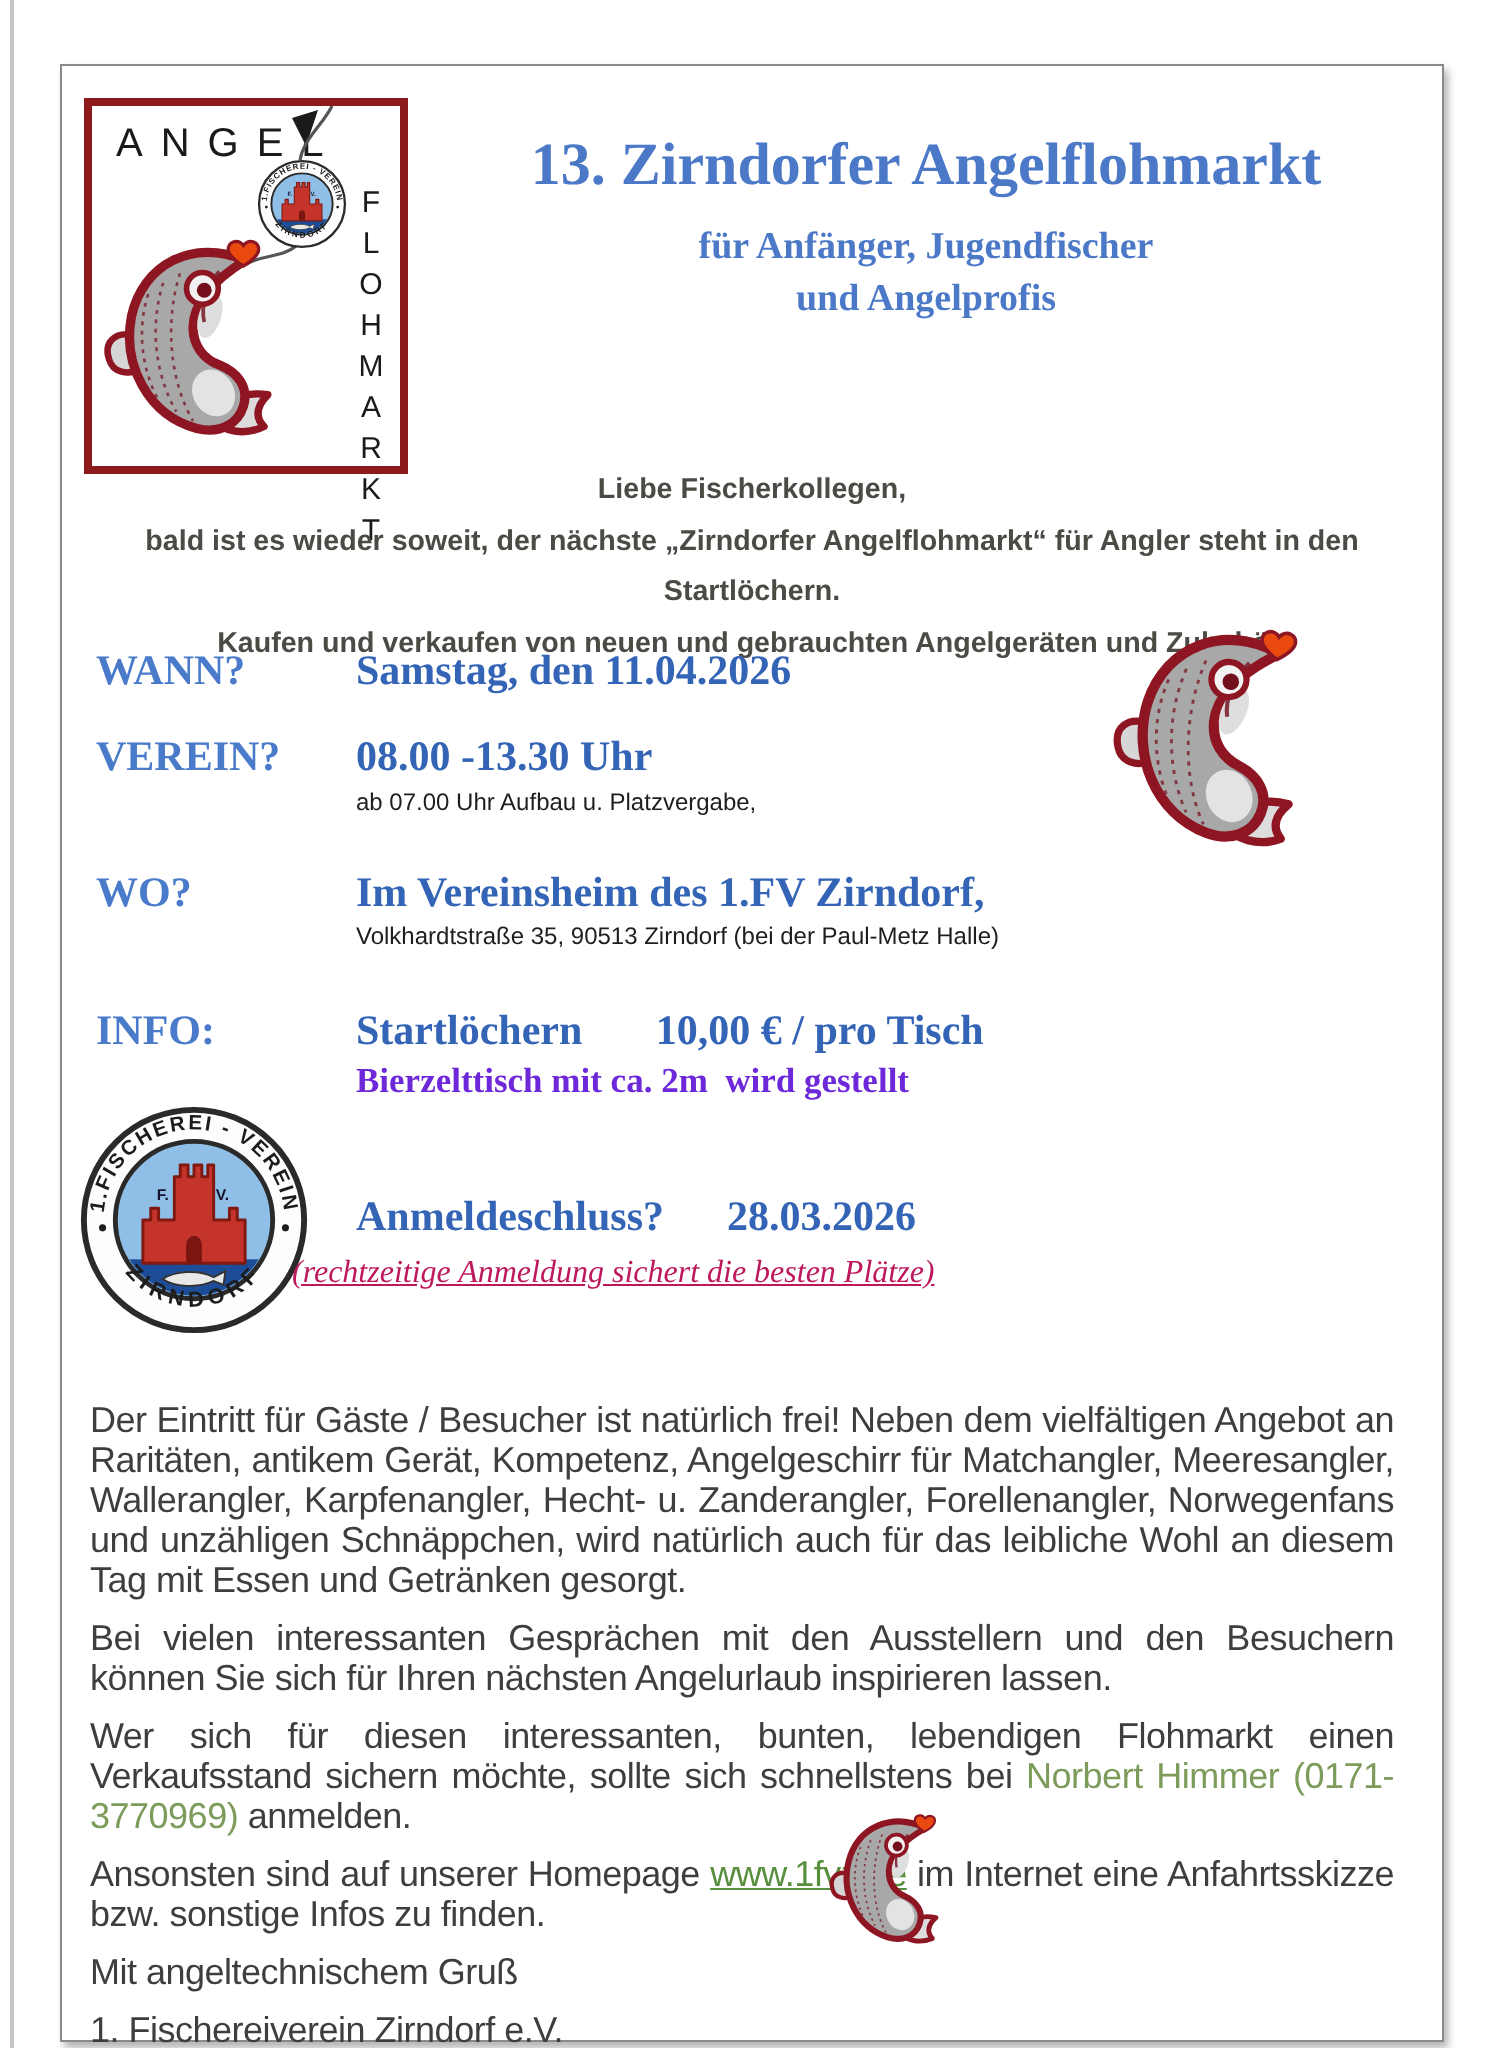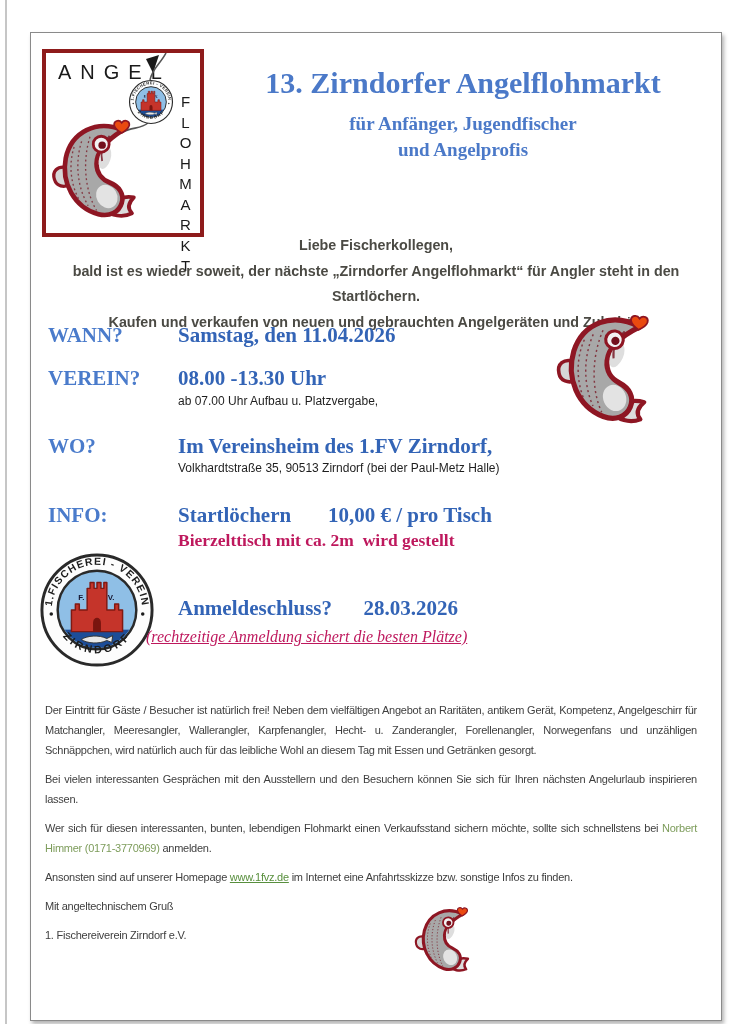--- a/index.html
+++ b/index.html
@@ -57,35 +57,35 @@
     position:absolute; font-family:"Liberation Serif", serif; font-weight:bold;
     font-size:21px; white-space:pre-wrap;
   }
   .lbl { left:48px; color:#4a7bcb; }
   .val { left:178px; color:#3364b6; }
   .note {
     position:absolute; left:178px; font-size:12px; color:#1e1e1e; white-space:nowrap;
   }
   .note-red {
     position:absolute; left:178px; font-family:"Liberation Serif", serif;
-    font-weight:bold; font-size:17.5px; color:#be185d; white-space:pre-wrap;
+    font-weight:bold; font-size:17.5px; color:#6d28d9; white-space:pre-wrap;
   }
   .deadline-note {
     position:absolute; left:146px; top:628px;
     font-family:"Liberation Serif", serif; font-style:italic;
     font-size:16px; color:#be185d; text-decoration:underline;
   }
   
   .fish-right  { position:absolute; left:552px; top:312px; width:124px; height:124px; transform:rotate(6deg); }
   .club-logo   { position:absolute; left:38px;  top:551px; width:118px; height:118px; }
   .fish-bottom { position:absolute; left:412px; top:906px; width:74px;  height:74px;  transform:rotate(3deg); }
   
   .body-text {
     position:absolute; left:45px; top:700px; width:652px;
-    font-size:11px; color:#3e3e3e; line-height:20px;
+    font-size:18px; color:#3e3e3e; line-height:20px;
     text-align:justify; letter-spacing:-0.25px;
   }
   .body-text p + p { margin-top:9px; }
   .contact { color:#7d9c5b; }
   .homepage-link { color:#588f3d; text-decoration:underline; cursor:pointer;margin-top:28px; }
   .closing1 { margin-top:12px; }
   .closing2 { margin-top:11px; }
   .defs-holder { position:absolute; width:0; height:0; overflow:hidden; }
 </style>
 </head>

